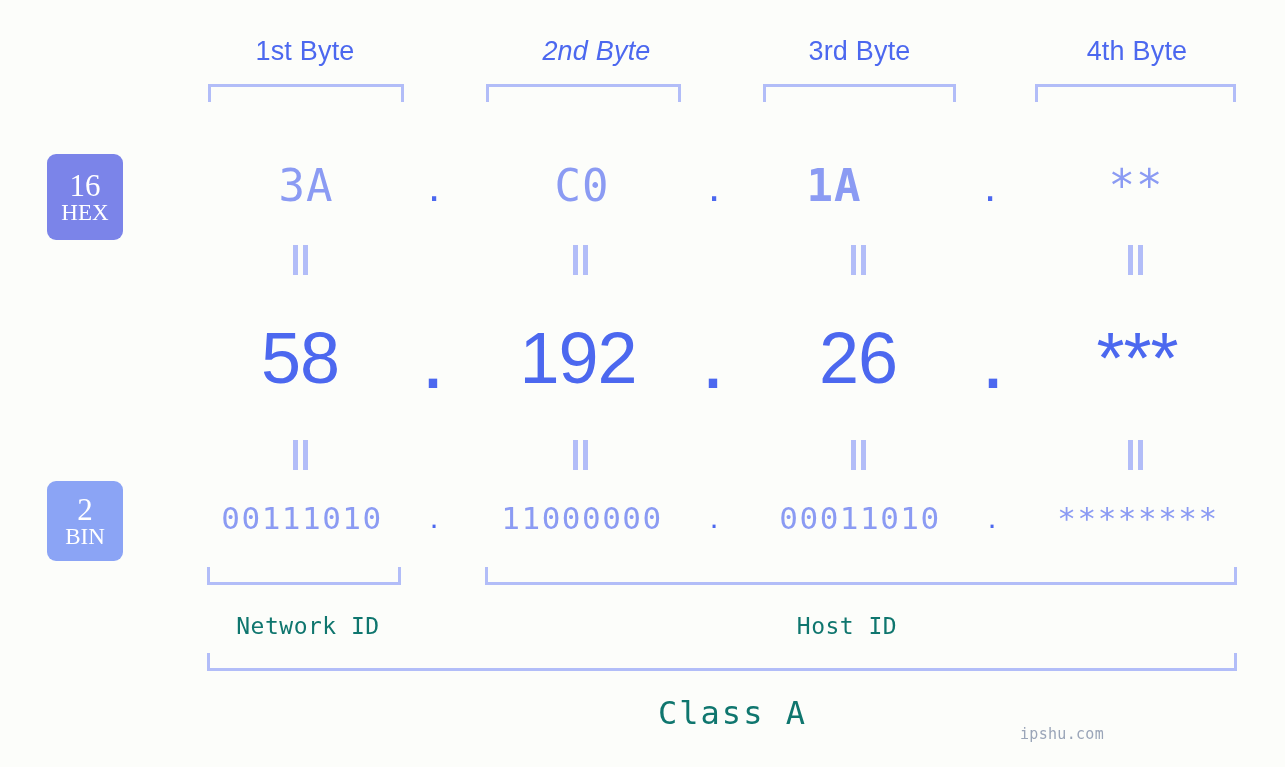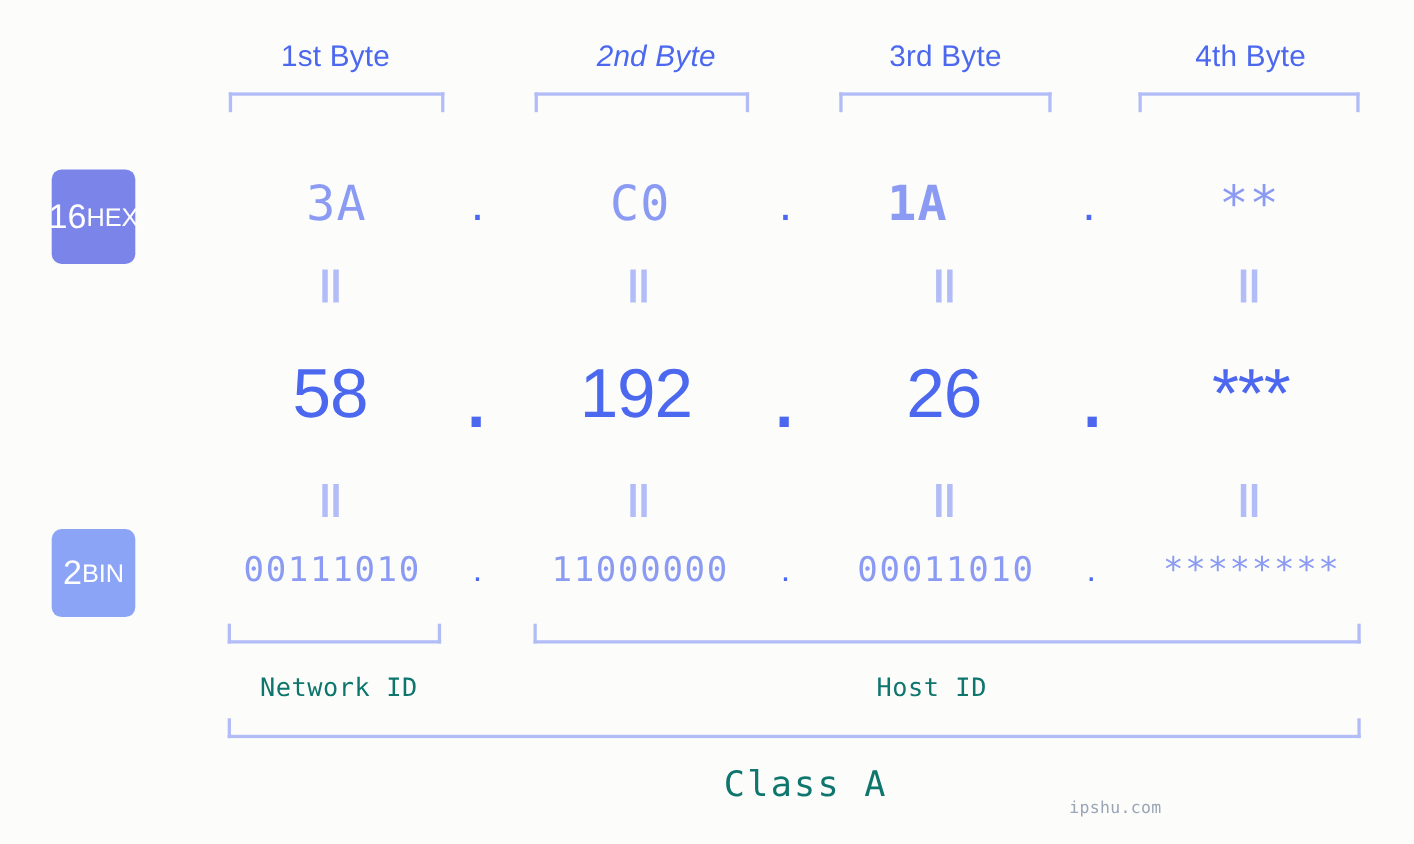--- a/index.html
+++ b/index.html
@@ -11,20 +11,21 @@
     height: 767px;
     background: #fcfdfa;
     font-family: "Liberation Sans", sans-serif;
     overflow: hidden;
   }
 
   .stage {
     position: relative;
     width: 1060px;
     height: 767px;
+    padding-left: 48px;
   }
 
   
   .abs { position: absolute; }
 
   
   .byte-label {
     position: absolute;
     top: 32px;
     font-family: "Liberation Sans", sans-serif;
@@ -58,23 +59,24 @@
   }
 
   
   .badge {
     position: absolute;
     left: 47px;
     width: 76px;
     border-radius: 9px;
     color: #ffffff;
     text-align: center;
-    font-family: Liberation Sans, sans-serif;
+    font-family: Liberation Serif, serif;
     box-sizing: border-box;
     display: flex;
+    flex-direction: column;
     align-items: center;
     justify-content: center;
   }
   .badge .num {
     font-size: 31px;
     line-height: 32px;
     font-weight: 400;
   }
   .badge .name {
     font-size: 23px;
@@ -104,21 +106,21 @@
   .row-hex .dot {
     top: 155px;
     font-size: 44px;
     line-height: 62px;
     color: #4c68ef;
   }
 
   
   .row-dec .val {
     top: 296px;
-    font-size: 63px;
+    font-size: 72px;
     line-height: 124px;
     color: #4c68ef;
     font-family: "Liberation Sans", sans-serif;
     letter-spacing: -1px;
   }
   .row-dec .dot {
     top: 296px;
     font-size: 88px;
     line-height: 124px;
     color: #4c68ef;

